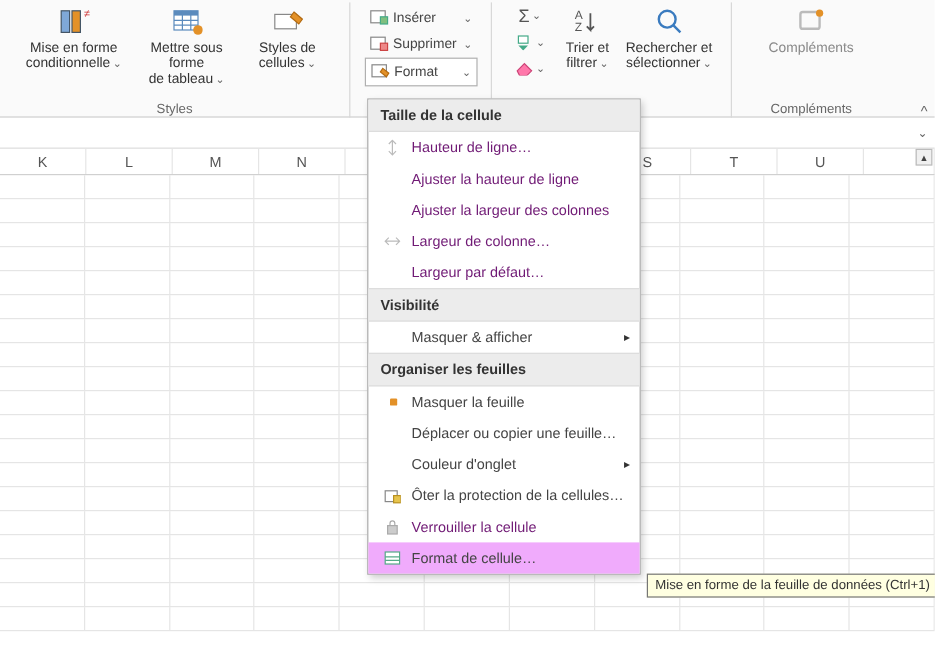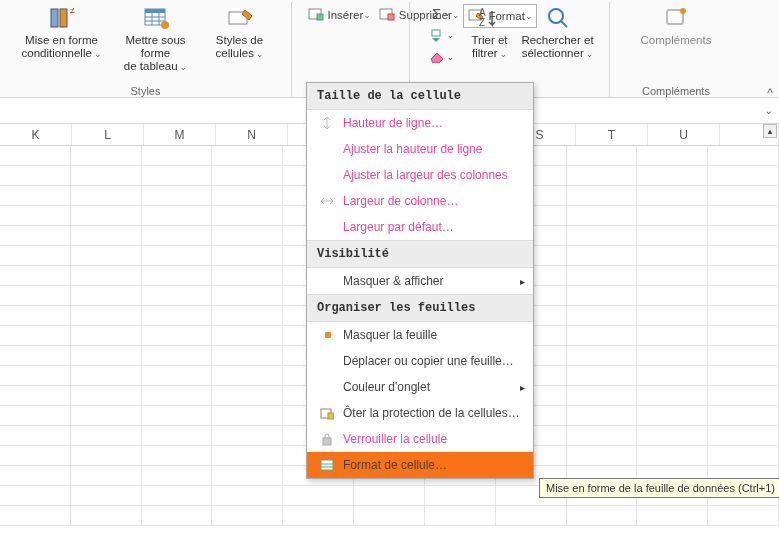--- a/index.html
+++ b/index.html
@@ -50,21 +50,21 @@
     text-align: center;
     padding: 2px 0;
     cursor: pointer;
   }
   .big-btn .icon-box { width: 28px; height: 28px; margin-bottom: 2px; display: flex; align-items: center; justify-content: center;}
   .big-btn .label-lines { font-size: 11.5px; line-height: 1.15; text-align: center; }
   .chev { font-size: 9px; color: #666; margin-left: 2px; }
 
   .small-btn-stack {
     display: flex;
-    flex-direction: row;
+    flex-direction: column;
     gap: 0;
     width: 94px;
     padding-top: 2px;
   }
   .small-btn {
     display: flex;
     align-items: center;
     height: 22px;
     padding: 0 4px;
     cursor: pointer;
@@ -135,38 +135,37 @@
     box-shadow: 2px 3px 6px rgba(0,0,0,0.2);
     z-index: 10;
   }
   .dd-header {
     background: #ececec;
     font-weight: 600;
     padding: 6px 10px;
     font-size: 12px;
     border-bottom: 1px solid #ddd;
     border-top: 1px solid #ddd;
-    font-family: Liberation Mono, monospace;
   }
   .dd-header:first-child{ border-top:none;}
   .dd-item {
     display:flex;
     align-items:center;
     padding: 5px 8px 5px 10px;
     font-size: 12px;
     color: #444;
     cursor: pointer;
   }
-  .dd-item.disabled { color: #ec4899; cursor: default; }
+  .dd-item.disabled { color: #701a75; cursor: default; }
   .dd-item .dd-ic {
     width: 20px; height:16px; margin-right: 6px; display:flex;align-items:center;justify-content:center; flex: 0 0 20px;
   }
   .dd-item .dd-text { flex: 1; }
   .dd-item .dd-arrow { font-size: 10px; color:#333; }
-  .dd-item.hover { background: #f97316; justify-content: flex-end; }
+  .dd-item.hover { background: #f0abfc; justify-content: flex-end; }
   .orange-dot{ width:6px;height:6px;background:#e39128;border-radius:1px; margin-left:2px;}
 
   .tooltip {
     position:absolute;
     left: 539px;
     top: 478px;
     background: #ffffe1;
     border: 1px solid #767676;
     font-size: 11px;
     padding: 3px 6px;

